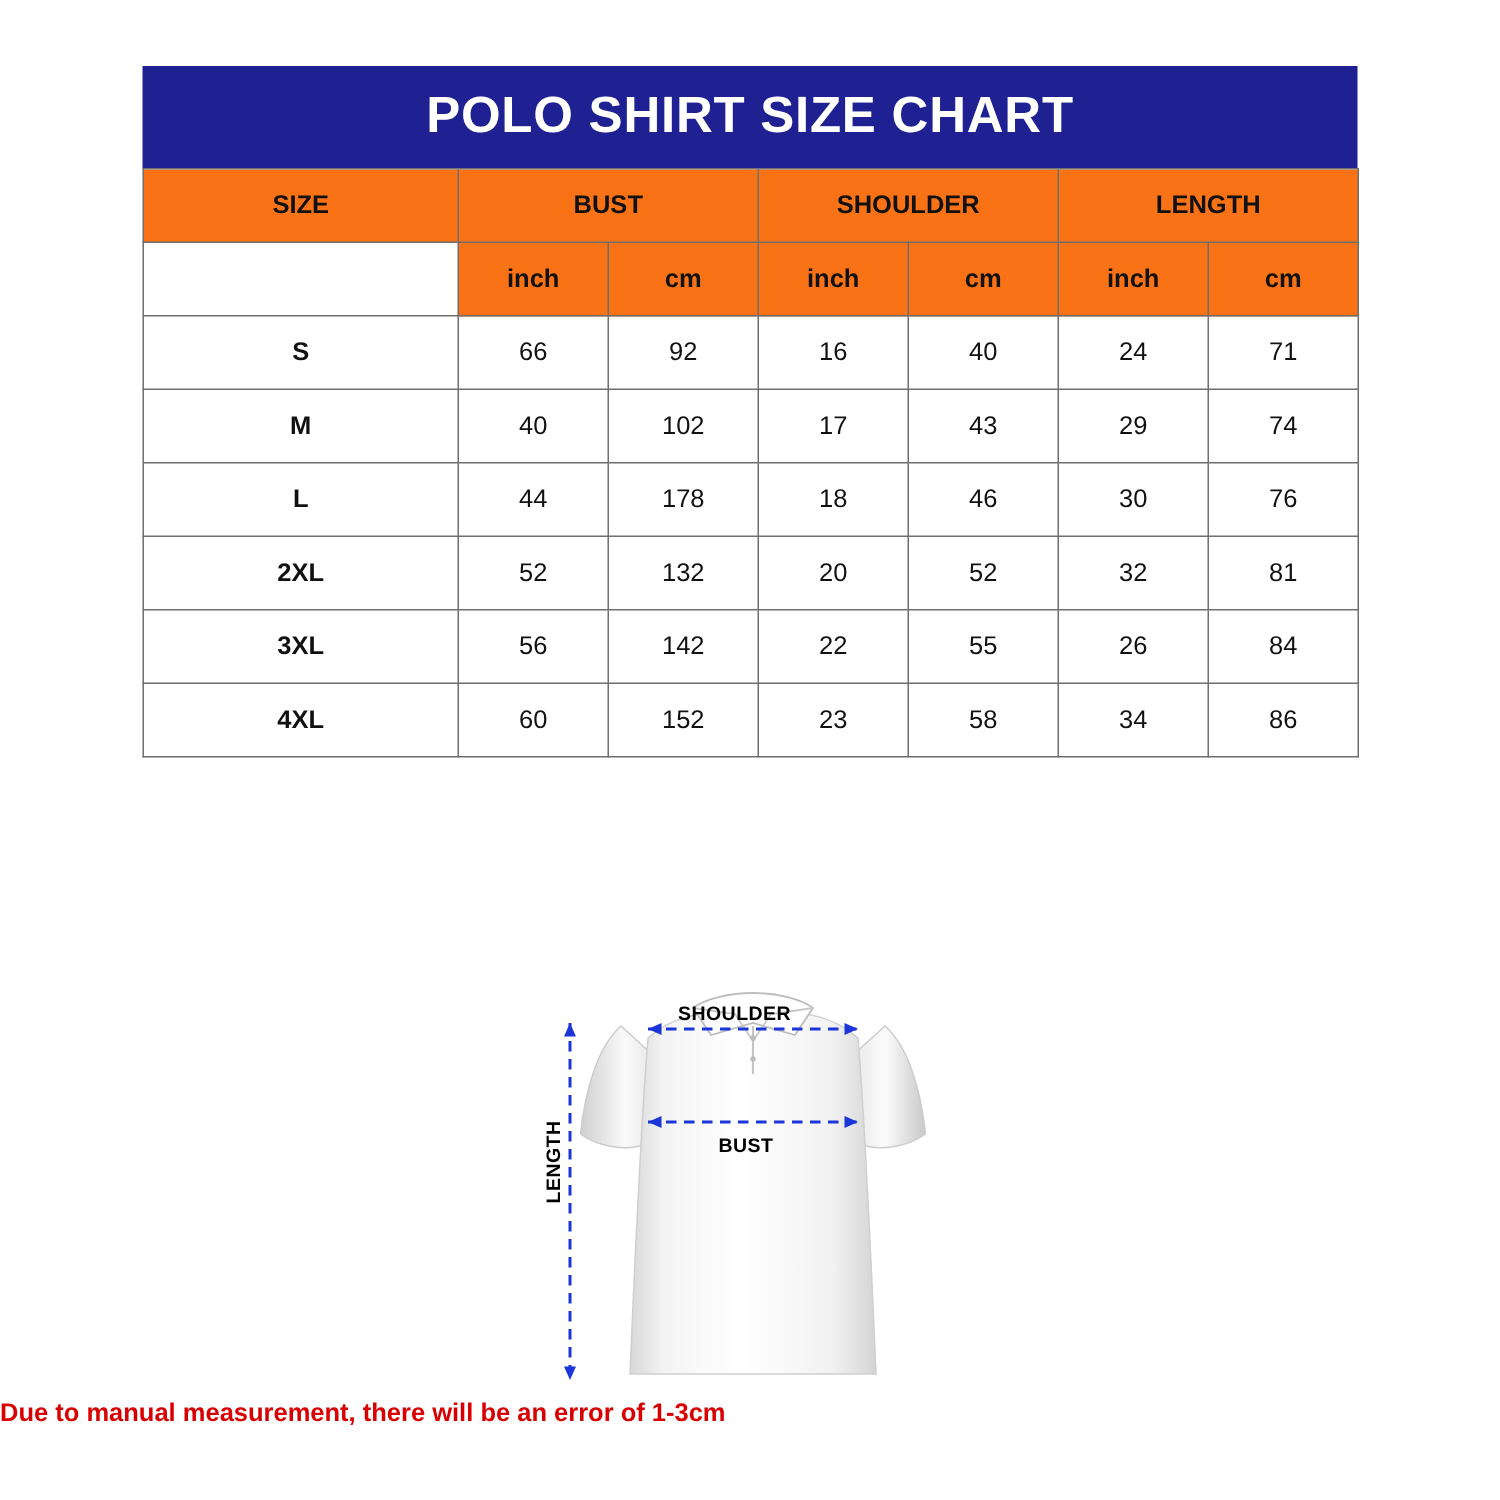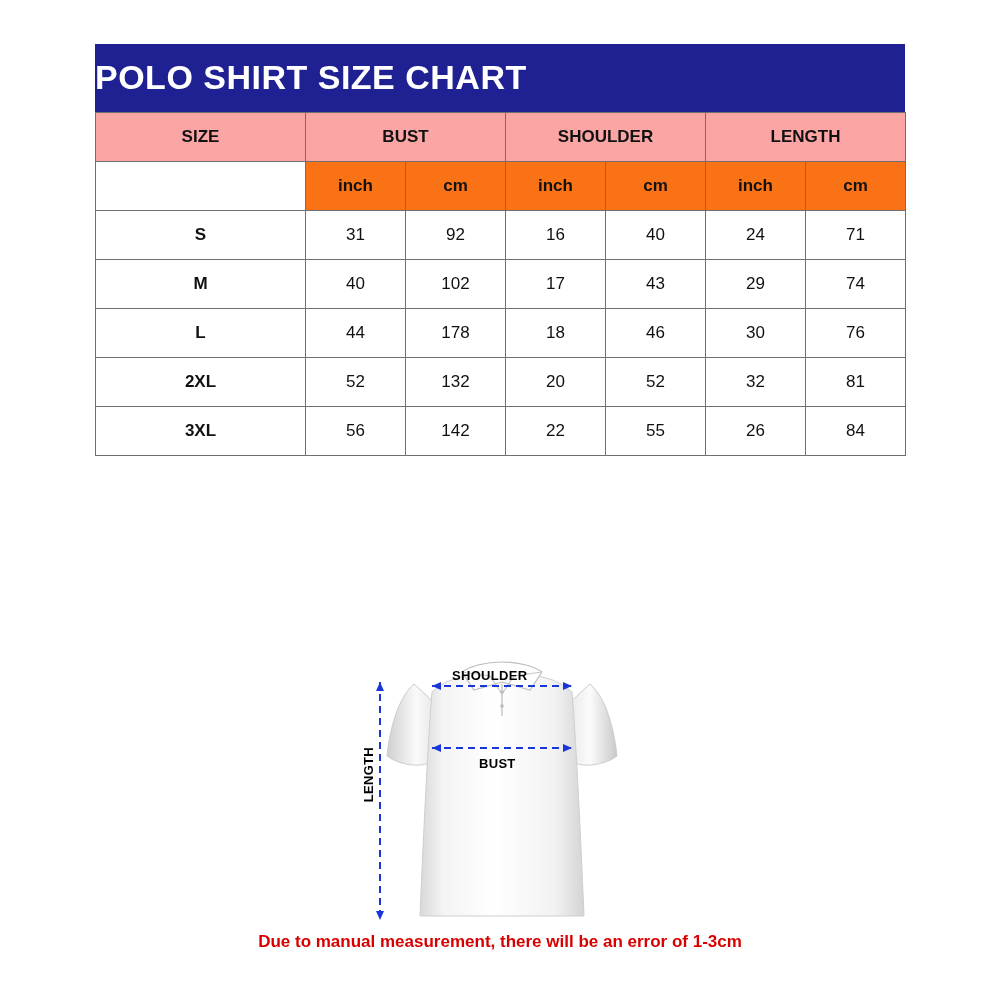--- a/index.html
+++ b/index.html
@@ -21,41 +21,41 @@
     left: 95px;
     top: 44px;
     width: 810px;
   }
 
   .chart-title {
     background: #1f2192;
     color: #ffffff;
     font-size: 34px;
     font-weight: bold;
-    text-align: left;
+    text-align: center;
     letter-spacing: 0.5px;
     padding: 16px 0 18px 0;
     line-height: 1;
   }
 
   table.size-table {
     border-collapse: collapse;
     width: 810px;
     table-layout: fixed;
   }
   table.size-table td, table.size-table th {
     border: 1px solid #6f6f6f;
     text-align: center;
     font-size: 17px;
     color: #111111;
     height: 48px;
     padding: 0;
   }
   .hdr-row th {
-    background: #fca5a5;
+    background: #f97316;
     font-weight: bold;
     font-size: 17px;
     height: 58px;
   }
   .unit-row td {
     font-weight: bold;
     font-size: 16px;
     height: 48px;
     background: #f97316;
   }
@@ -82,21 +82,21 @@
     top: 632px;
     width: 1000px;
     height: 300px;
   }
 
   .note {
     position: absolute;
     left: 0;
     top: 932px;
     width: 1000px;
-    text-align: center;
+    text-align: left;
     color: #d80000;
     font-weight: bold;
     font-size: 17px;
   }
 
   .lbl {
     position: absolute;
     font-weight: bold;
     font-size: 13px;
     color: #000000;
@@ -141,21 +141,21 @@
         <td>cm</td>
         <td>inch</td>
         <td>cm</td>
         <td>inch</td>
         <td>cm</td>
       </tr>
     </thead>
     <tbody>
       <tr>
         <td class="size-cell">S</td>
-        <td class="val-cell">31</td>
+        <td class="val-cell">66</td>
         <td class="val-cell">92</td>
         <td class="val-cell">16</td>
         <td class="val-cell">40</td>
         <td class="val-cell">24</td>
         <td class="val-cell">71</td>
       </tr>
       <tr>
         <td class="size-cell">M</td>
         <td class="val-cell">40</td>
         <td class="val-cell">102</td>
@@ -183,20 +183,29 @@
         <td class="val-cell">81</td>
       </tr>
       <tr>
         <td class="size-cell">3XL</td>
         <td class="val-cell">56</td>
         <td class="val-cell">142</td>
         <td class="val-cell">22</td>
         <td class="val-cell">55</td>
         <td class="val-cell">26</td>
         <td class="val-cell">84</td>
+      </tr>
+      <tr>
+        <td class="size-cell">4XL</td>
+        <td class="val-cell">60</td>
+        <td class="val-cell">152</td>
+        <td class="val-cell">23</td>
+        <td class="val-cell">58</td>
+        <td class="val-cell">34</td>
+        <td class="val-cell">86</td>
       </tr>
     </tbody>
   </table>
 </div>
 
 <div class="illus">
 
   <svg width="1000" height="300" viewBox="0 0 1000 300">
     <defs>
       <linearGradient id="bodyGrad" x1="0" y1="0" x2="1" y2="0">

